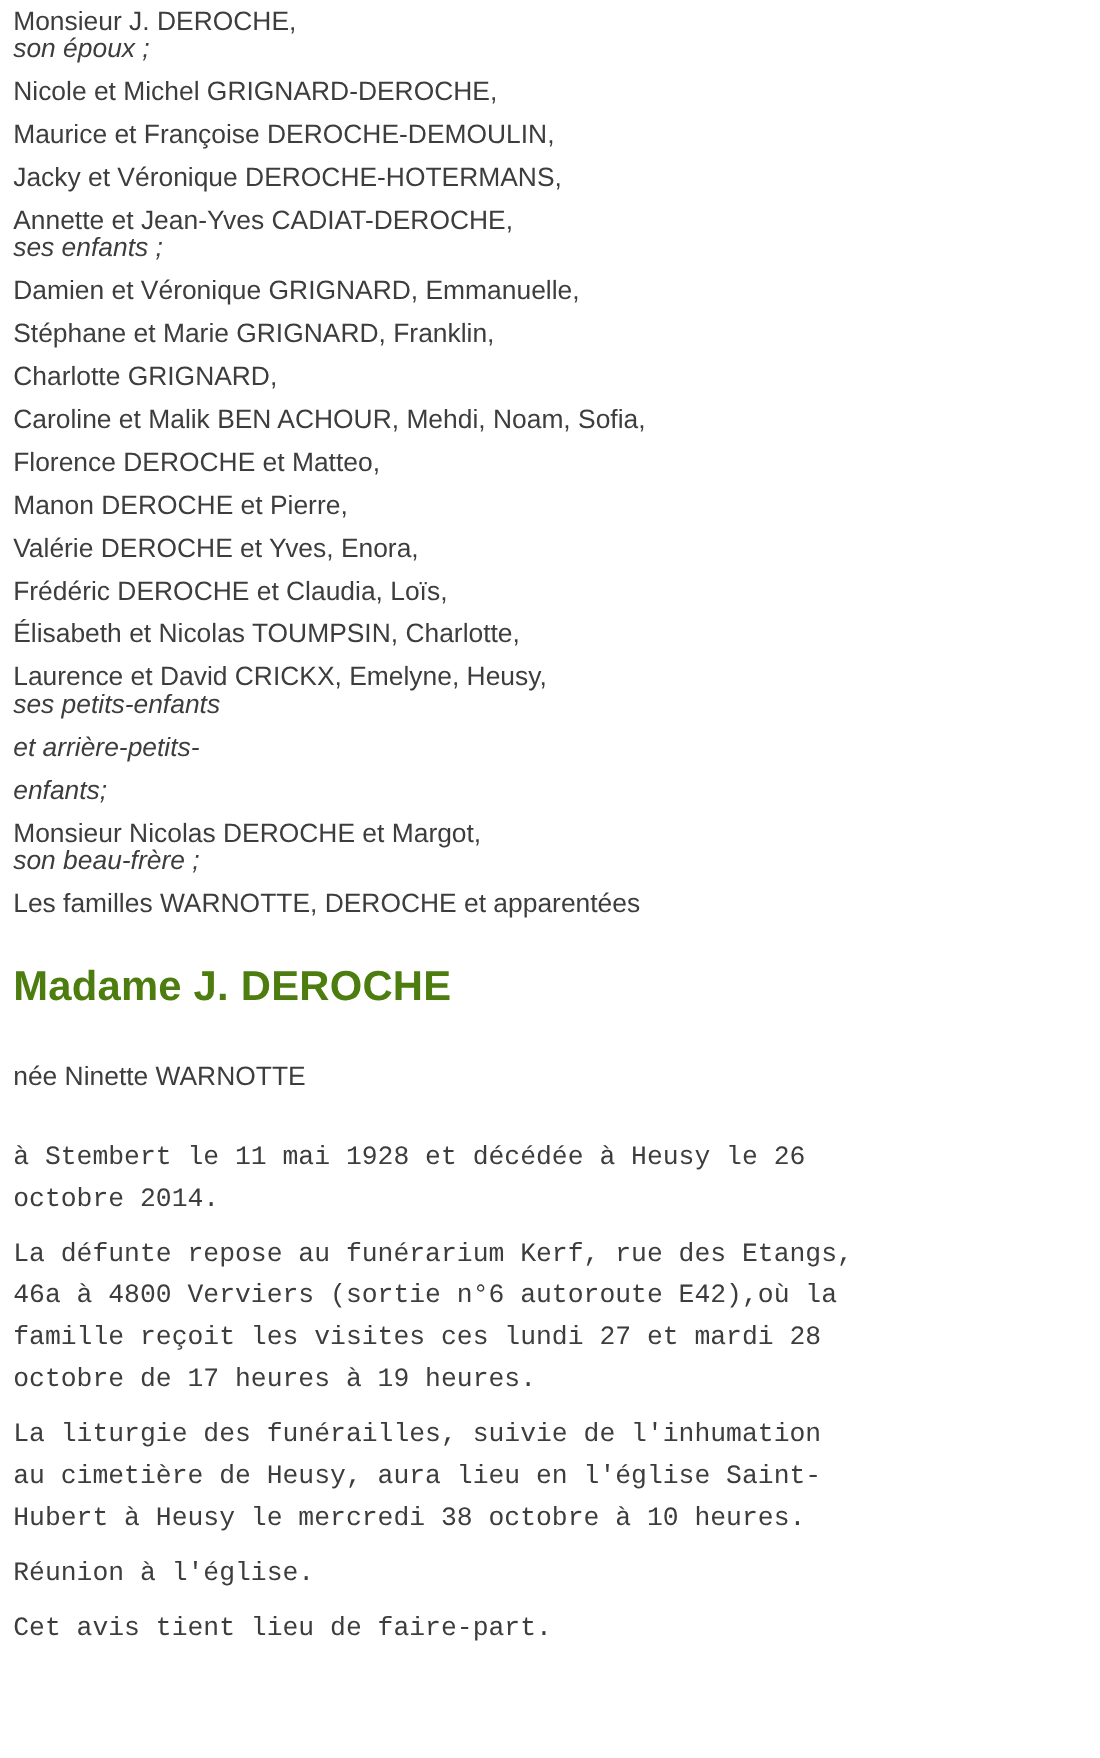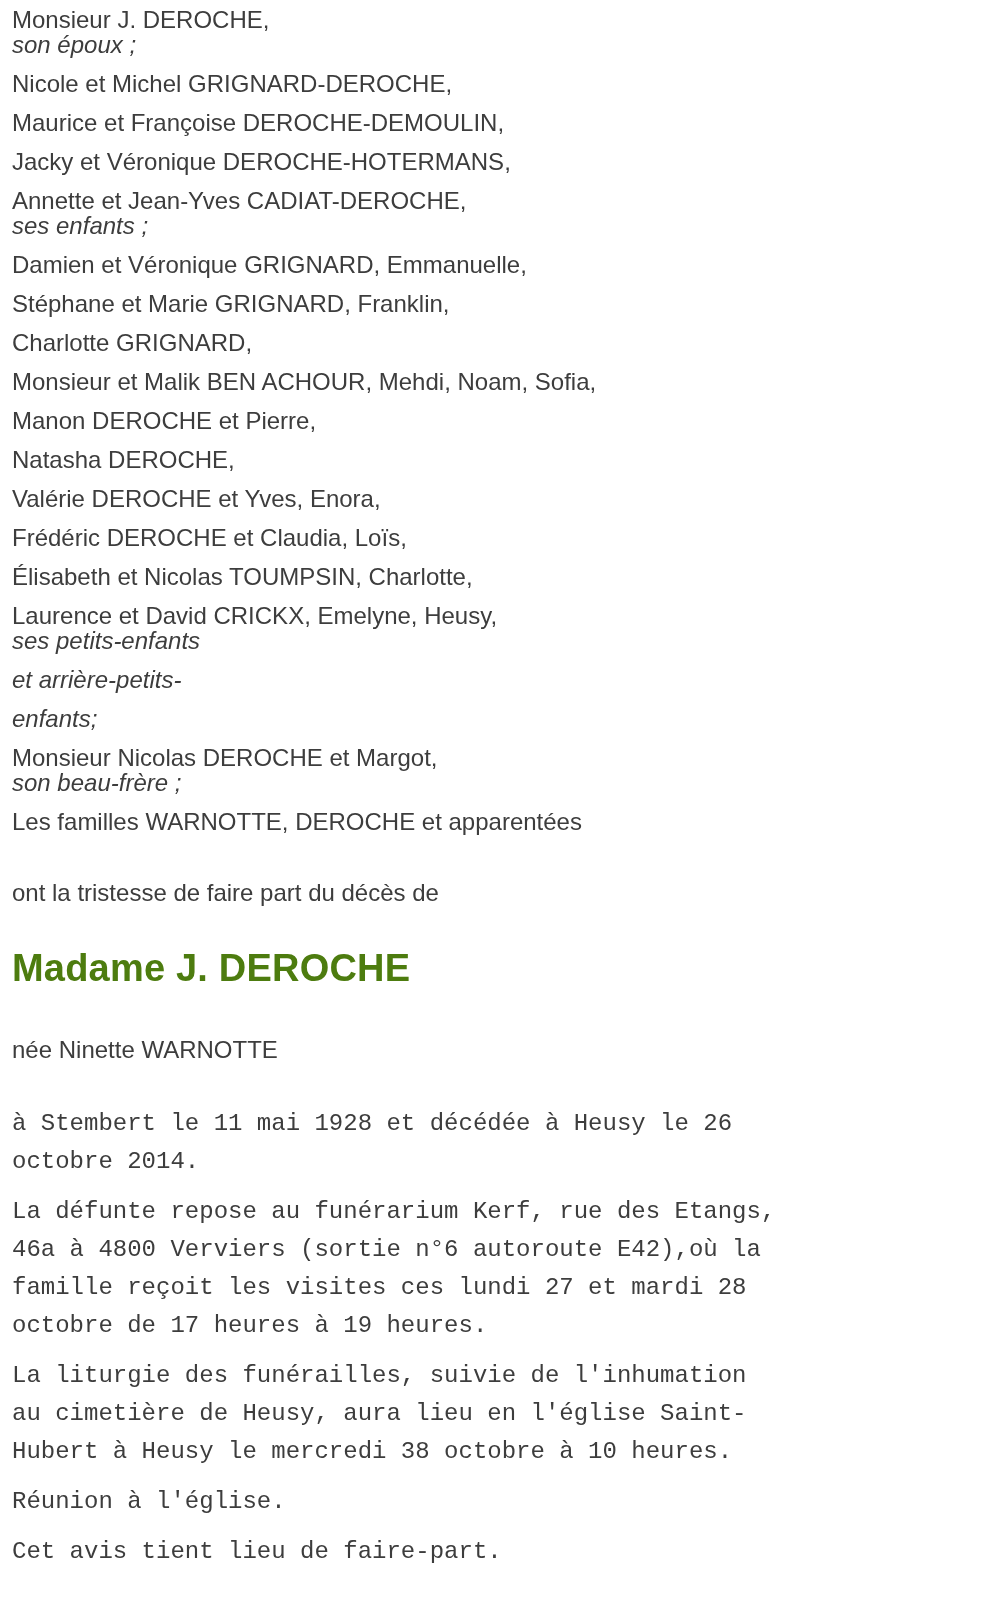--- a/index.html
+++ b/index.html
@@ -46,42 +46,41 @@
     <p class="line">Maurice et Françoise DEROCHE-DEMOULIN,</p>
     <p class="line">Jacky et Véronique DEROCHE-HOTERMANS,</p>
     <p class="line">Annette et Jean-Yves CADIAT-DEROCHE,</p>
     <p class="line relation first">ses enfants ;</p>
   </section>
 
   <section class="group">
     <p class="line">Damien et Véronique GRIGNARD, Emmanuelle,</p>
     <p class="line">Stéphane et Marie GRIGNARD, Franklin,</p>
     <p class="line">Charlotte GRIGNARD,</p>
-    <p class="line">Monsieur et Malik BEN ACHOUR, Mehdi, Noam, Sofia,</p>
+    <p class="line">Caroline et Malik BEN ACHOUR, Mehdi, Noam, Sofia,</p>
+    <p class="line">Florence DEROCHE et Matteo,</p>
     <p class="line">Manon DEROCHE et Pierre,</p>
-    <p class="line">Natasha DEROCHE,</p>
     <p class="line">Valérie DEROCHE et Yves, Enora,</p>
     <p class="line">Frédéric DEROCHE et Claudia, Loïs,</p>
     <p class="line">Élisabeth et Nicolas TOUMPSIN, Charlotte,</p>
     <p class="line">Laurence et David CRICKX, Emelyne, Heusy,</p>
     <p class="line relation first">ses petits-enfants</p>
     <p class="line relation">et arrière-petits-</p>
     <p class="line relation">enfants;</p>
   </section>
 
   <section class="group">
     <p class="line">Monsieur Nicolas DEROCHE et Margot,</p>
     <p class="line relation first">son beau-frère ;</p>
   </section>
 
   <section class="group">
     <p class="line">Les familles WARNOTTE, DEROCHE et apparentées</p>
   </section>
 
-  <p class="line intro">ont la tristesse de faire part du décès de</p>
 
   <h1 class="title">Madame J. DEROCHE</h1>
 
   <p class="line maiden">née Ninette WARNOTTE</p>
 
   <div class="details">
     <p>à Stembert le 11 mai 1928 et décédée à Heusy le 26 octobre 2014.</p>
     <p>La défunte repose au funérarium Kerf, rue des Etangs, 46a à 4800 Verviers (sortie n°6 autoroute E42),où la famille reçoit les visites ces lundi 27 et mardi 28 octobre de 17 heures à 19 heures.</p>
     <p>La liturgie des funérailles, suivie de l'inhumation au cimetière de Heusy, aura lieu en l'église Saint-Hubert à Heusy le mercredi 38 octobre à 10 heures.</p>
     <p>Réunion à l'église.</p>

